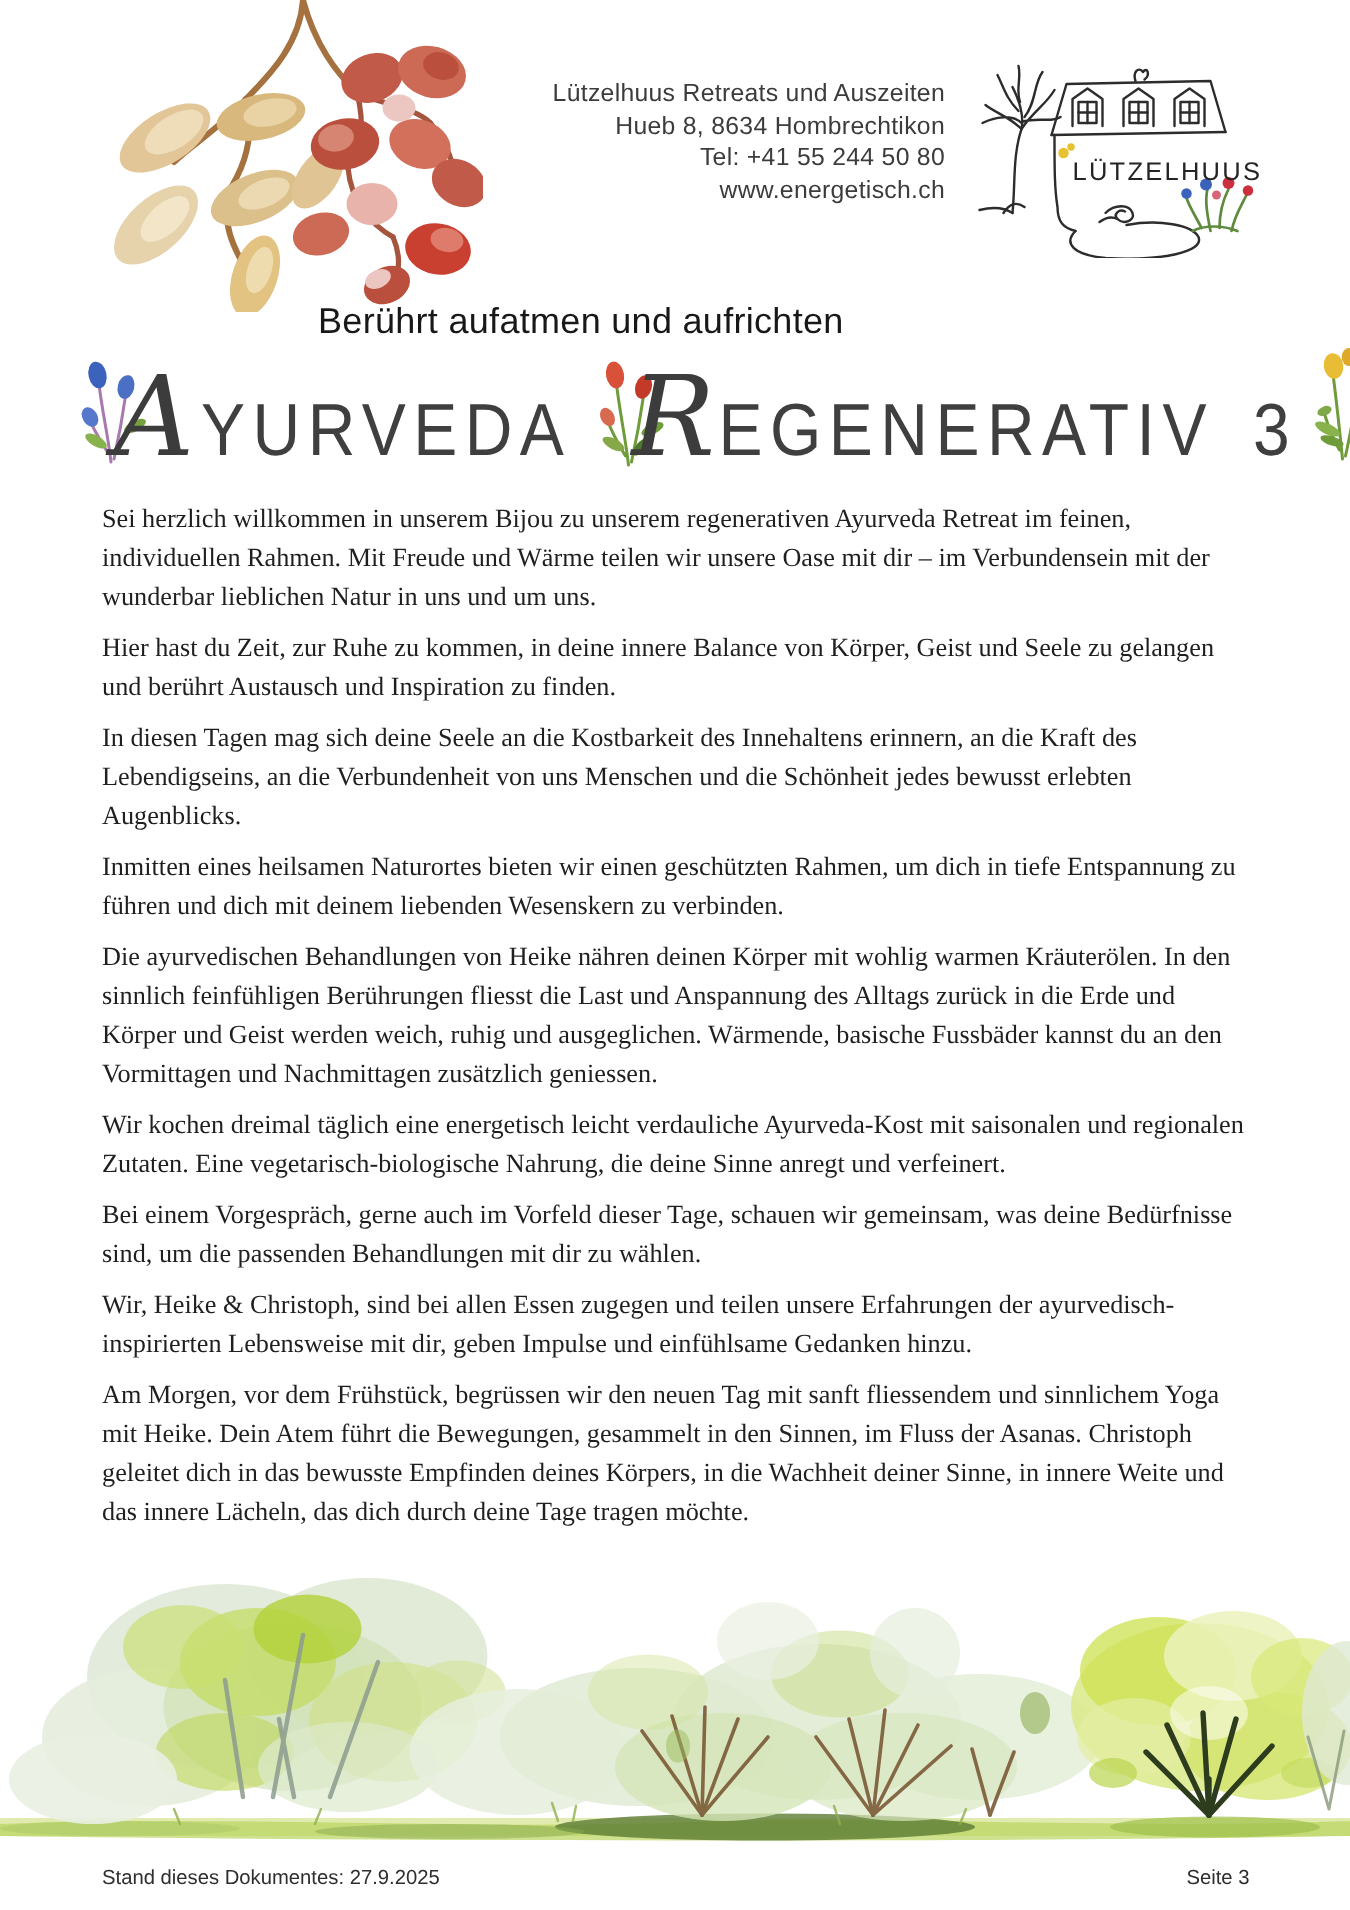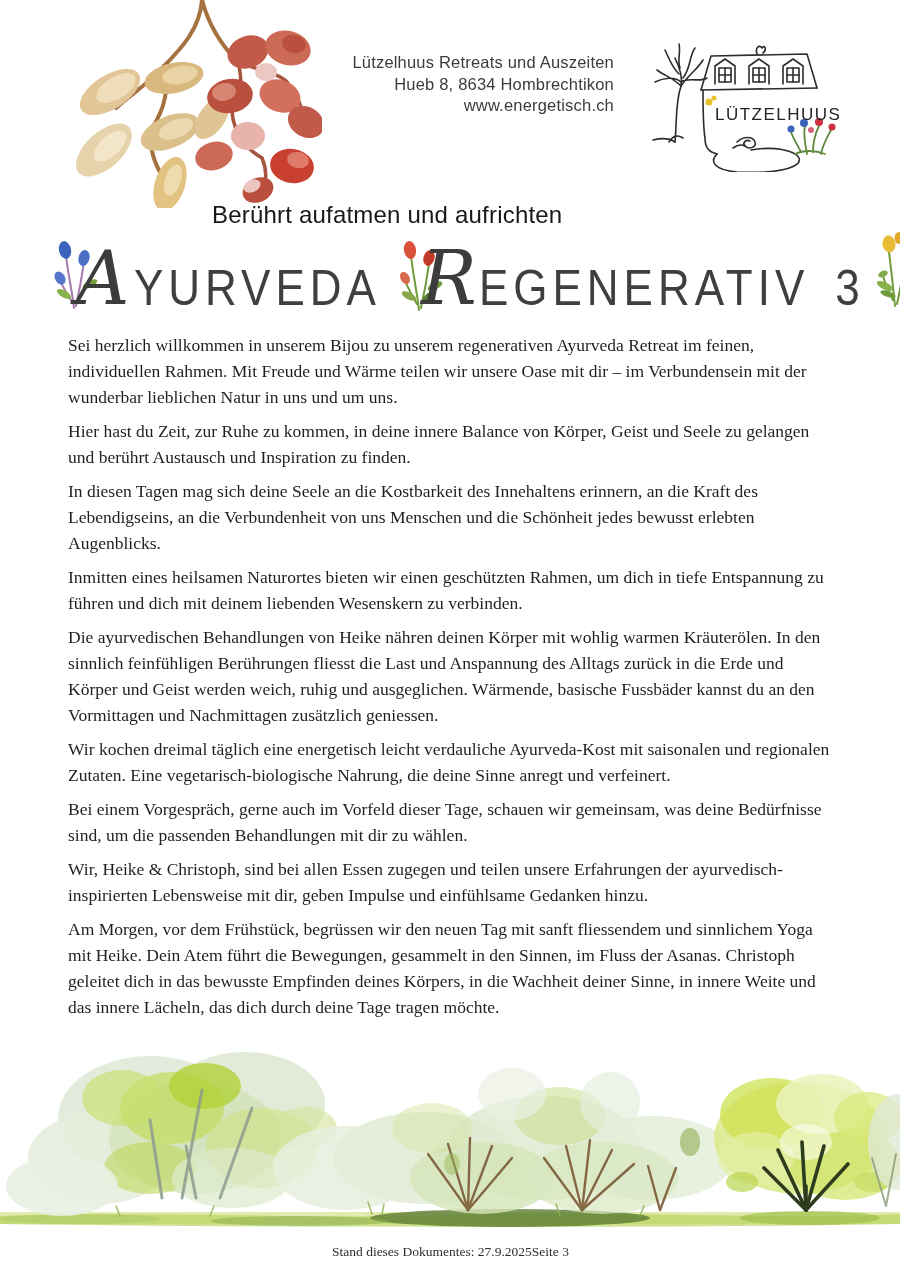--- a/index.html
+++ b/index.html
@@ -3,21 +3,21 @@
 <meta charset="utf-8">
 <style>
   html,body{margin:0;padding:0;background:#ffffff;}
   .page{position:relative;width:900px;height:1273px;background:#ffffff;overflow:hidden;
         font-family:"Liberation Sans",sans-serif;color:#1f1f1f;}
 
   
   .branch-art{position:absolute;left:52px;top:0;width:270px;height:208px;}
 
   
-  .contact{position:absolute;left:314px;top:52px;width:300px;text-align:right;
+  .contact{position:absolute;left:330px;top:52px;width:300px;text-align:right;
            font-size:16.5px;line-height:21.5px;color:#3c3c3c;letter-spacing:.2px;}
 
   
   .logo{position:absolute;left:645px;top:26px;width:228px;height:146px;}
   .logo-text{font-family:"Liberation Sans",sans-serif;}
 
   
   .subtitle{position:absolute;left:212px;top:201px;font-size:24px;color:#181818;
             letter-spacing:.2px;}
 
@@ -38,21 +38,21 @@
   
   .body-text{position:absolute;left:68px;top:332px;width:768px;
              font-size:17.5px;line-height:26px;color:#1f1f1f;}
   .body-text p{margin:0 0 8px 0;font-family:Liberation Serif, serif;}
 
   
   .meadow-art{position:absolute;left:0;top:1046px;width:900px;height:196px;}
 
   
   .footer{position:absolute;left:68px;top:1244px;width:765px;display:flex;
-          justify-content:center;font-size:13.5px;color:#2e2e2e;font-family:Liberation Serif, serif;}
+          justify-content:space-between;font-size:13.5px;color:#2e2e2e;}
 </style>
 </head>
 <body>
 
 <div class="page">
 
   <svg class="branch-art" viewBox="0 0 270 208" aria-hidden="true">
     <g stroke="#a5713f" stroke-width="4" fill="none" stroke-linecap="round">
       <path d="M150,0 C148,28 130,48 112,66"></path>
       <path d="M112,66 C95,85 78,95 64,108"></path>
@@ -96,20 +96,21 @@
       <ellipse cx="240" cy="166" rx="22" ry="17" fill="#c94030" transform="rotate(10 240 166)"></ellipse>
       <ellipse cx="246" cy="160" rx="11" ry="8" fill="#de7b6a" transform="rotate(10 246 160)"></ellipse>
       <ellipse cx="206" cy="190" rx="16" ry="12" fill="#b94f3c" transform="rotate(-25 206 190)"></ellipse>
       <ellipse cx="200" cy="186" rx="9" ry="6" fill="#ecc6c0" transform="rotate(-25 200 186)"></ellipse>
     </g>
   </svg>
 
   <div class="contact">
     <div>Lützelhuus Retreats und Auszeiten</div>
     <div>Hueb 8, 8634 Hombrechtikon</div>
+    <div>Tel: +41 55 244 50 80</div>
     <div>www.energetisch.ch</div>
   </div>
 
   <svg class="logo" viewBox="0 0 228 146" aria-hidden="true">
     <g stroke="#2c2c2c" stroke-width="1.6" fill="none" stroke-linecap="round" stroke-linejoin="round">
 
       <path d="M30,116 C32,96 30,78 36,60 C38,50 34,40 30,32"></path>
       <path d="M36,60 C28,52 20,50 12,44 M36,60 C44,48 52,44 58,34 M34,48 C26,40 24,32 20,24 M38,52 C46,42 44,30 50,22 M36,56 C30,50 18,52 10,56 M37,55 C48,52 56,56 62,52 M35,42 C32,34 36,26 34,18"></path>
       <path d="M24,116 C28,110 32,108 38,112 M30,116 C24,112 16,112 8,114"></path>
 

